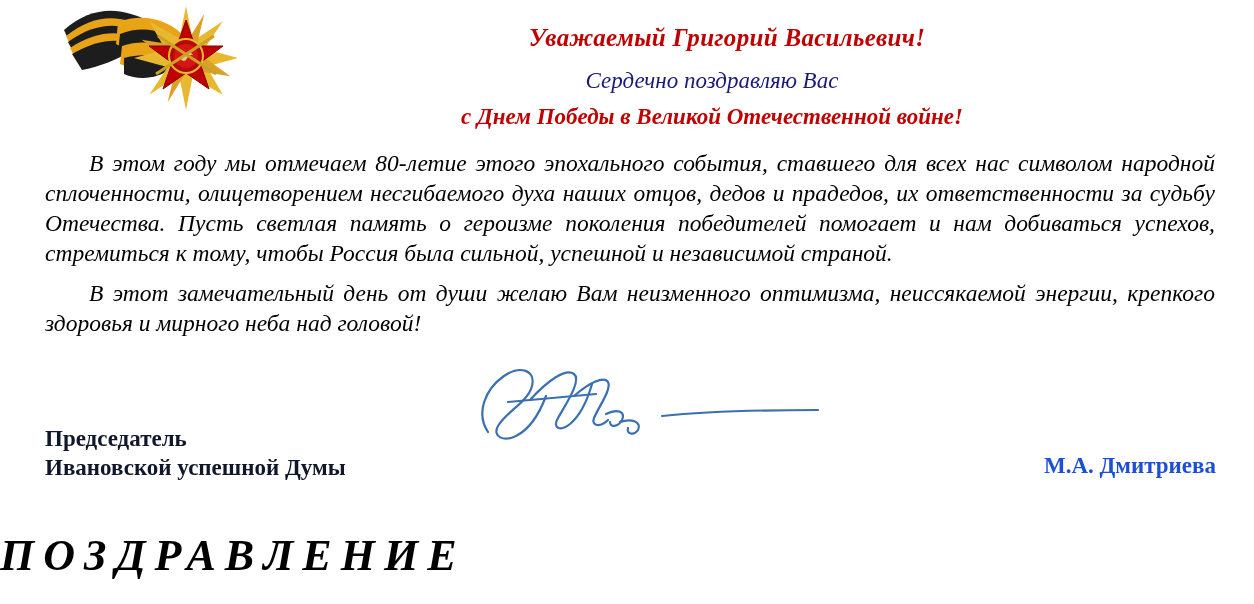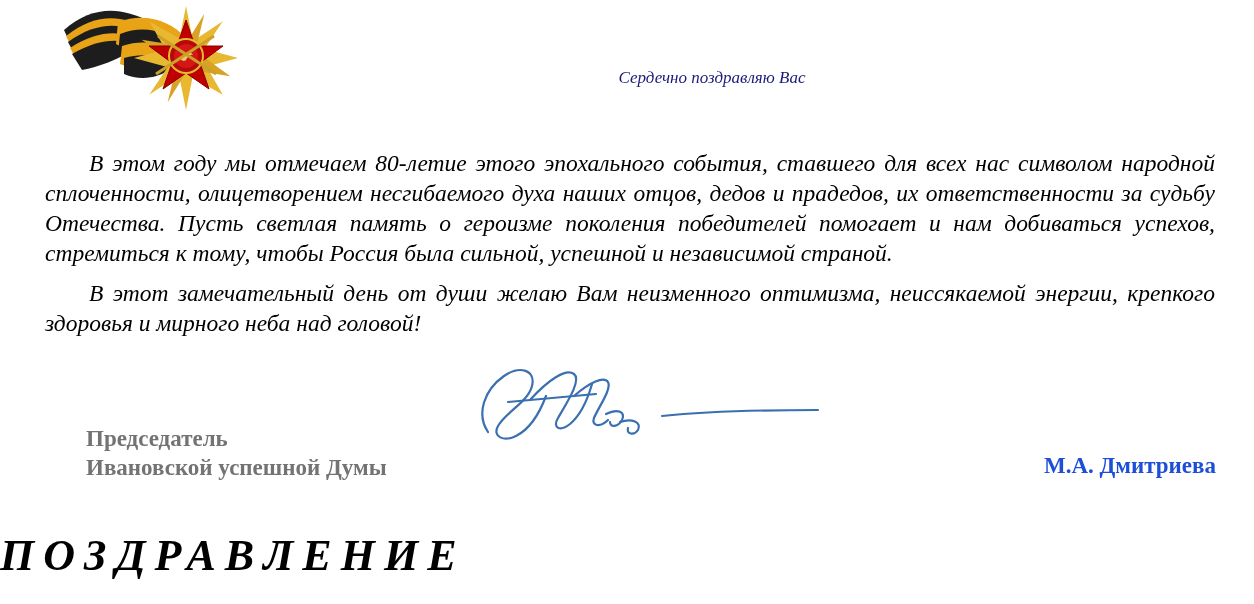--- a/index.html
+++ b/index.html
@@ -52,21 +52,21 @@
   .congrats-line1 {
     position: absolute;
     left: 0;
     top: 68px;
     width: 1254px;
     text-align: center;
     padding-left: 170px;
     box-sizing: border-box;
     font-family: "Liberation Serif", serif;
     font-style: italic;
-    font-size: 17px;
+    font-size: 23px;
     color: #1a1a7a;
   }
 
   .congrats-line2 {
     position: absolute;
     left: 0;
     top: 104px;
     width: 1254px;
     text-align: center;
     padding-left: 170px;
@@ -99,22 +99,21 @@
 
   
   .signer-title {
     position: absolute;
     left: 45px;
     top: 424px;
     font-family: "Liberation Serif", serif;
     font-weight: bold;
     font-size: 23px;
     line-height: 29px;
-    color: #737373;
-    margin-left: 41px;
+    color: #0f172a;
   }
   .signer-title div { white-space: nowrap; }
 
   .signer-name {
     position: absolute;
     right: 38px;
     top: 453px;
     font-family: "Liberation Serif", serif;
     font-weight: bold;
     font-size: 23px;
@@ -180,22 +179,24 @@
 
         <path d="M-5,2 C-1,-6 5,-7 7,-3 C4,-4 0,-2 -2,3 Z" fill="#e8cf6a"></path>
         <rect x="-1" y="-7" width="2" height="10" transform="rotate(35)" fill="#e8cf6a"></rect>
 
         <path d="M-30,16 L28,-22" stroke="#caa227" stroke-width="3"></path>
         <path d="M30,16 L-28,-22" stroke="#caa227" stroke-width="3"></path>
       </g>
     </svg>
   </div>
 
+  <div class="salutation">Уважаемый Григорий Васильевич!</div>
 
   <div class="congrats-line1">Сердечно поздравляю Вас</div>
+  <div class="congrats-line2">с Днем Победы в Великой Отечественной войне!</div>
 
   <div class="body-text">
     <p>В этом году мы отмечаем 80-летие этого эпохального события, ставшего для всех нас символом народной сплоченности, олицетворением несгибаемого духа наших отцов, дедов и прадедов, их ответственности за судьбу Отечества. Пусть светлая память о героизме поколения победителей помогает и нам добиваться успехов, стремиться к тому, чтобы Россия была сильной, успешной и независимой страной.</p>
     <p>В этот замечательный день от души желаю Вам неизменного оптимизма, неиссякаемой энергии, крепкого здоровья и мирного неба над головой!</p>
   </div>
 
   <div class="signature">
     <svg width="380" height="90" viewBox="0 0 380 90" xmlns="http://www.w3.org/2000/svg">
       <g fill="none" stroke="#3a6fb0" stroke-width="2.2" stroke-linecap="round">
         <path d="M18,72 C6,54 14,30 34,16 C50,5 66,10 62,26 C58,42 36,52 28,66 C22,77 34,82 46,76 C60,69 70,52 76,36"></path>

